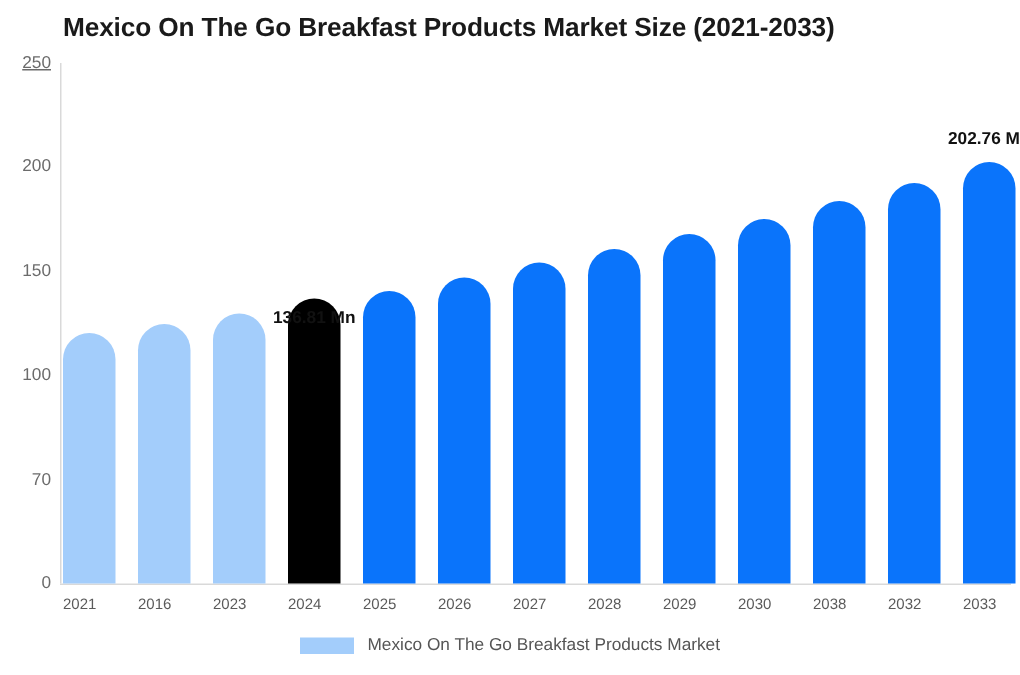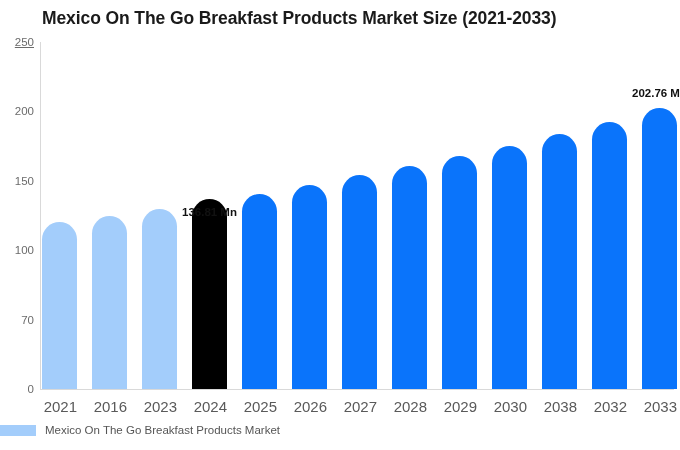--- a/index.html
+++ b/index.html
@@ -76,40 +76,41 @@
   }
   .bar-rect {
     position: absolute;
     left: 0;
     bottom: 0;
     width: 100%;
   }
   .x-tick-label {
     position: absolute;
     top: 398px;
-    font-size: 15px;
+    font-size: 10px;
     color: #5a5a5a;
-    text-align: right;
+    text-align: left;
     white-space: nowrap;
   }
   .bar-value-label {
     position: absolute;
     font-size: 11.5px;
     font-weight: bold;
     color: #111111;
     white-space: nowrap;
     text-align: center;
   }
   .legend {
     position: absolute;
     left: 0;
     top: 424px;
     width: 680px;
     display: flex;
     align-items: center;
+    justify-content: center;
   }
   .legend-item {
     display: flex;
     align-items: center;
     gap: 9px;
   }
   .legend-swatch {
     width: 36px;
     height: 11px;
     display: block;

